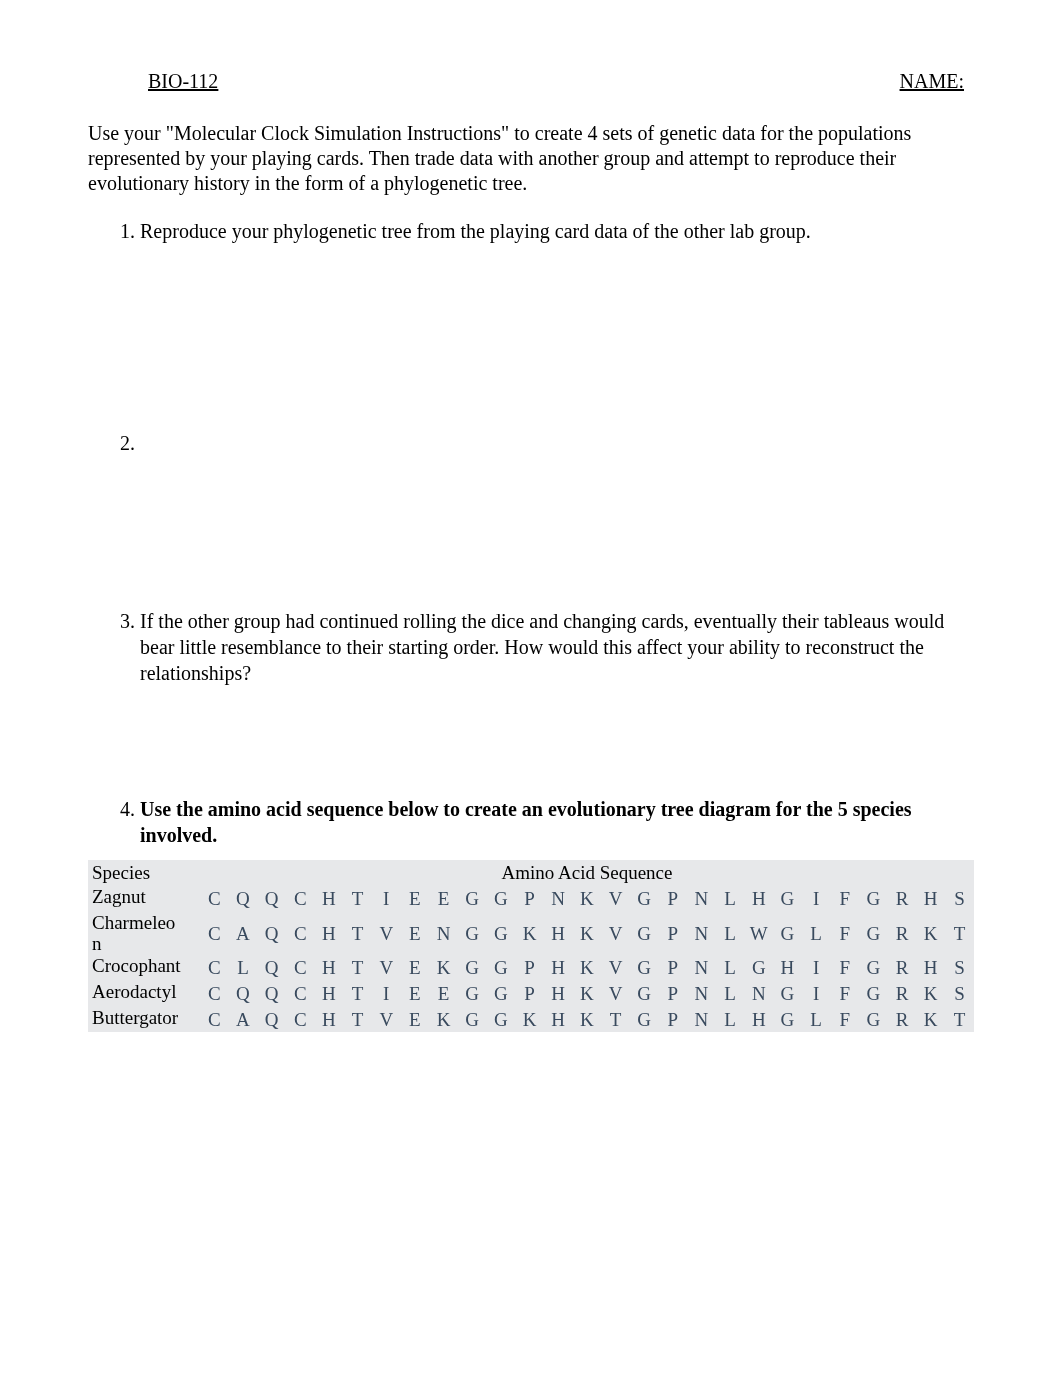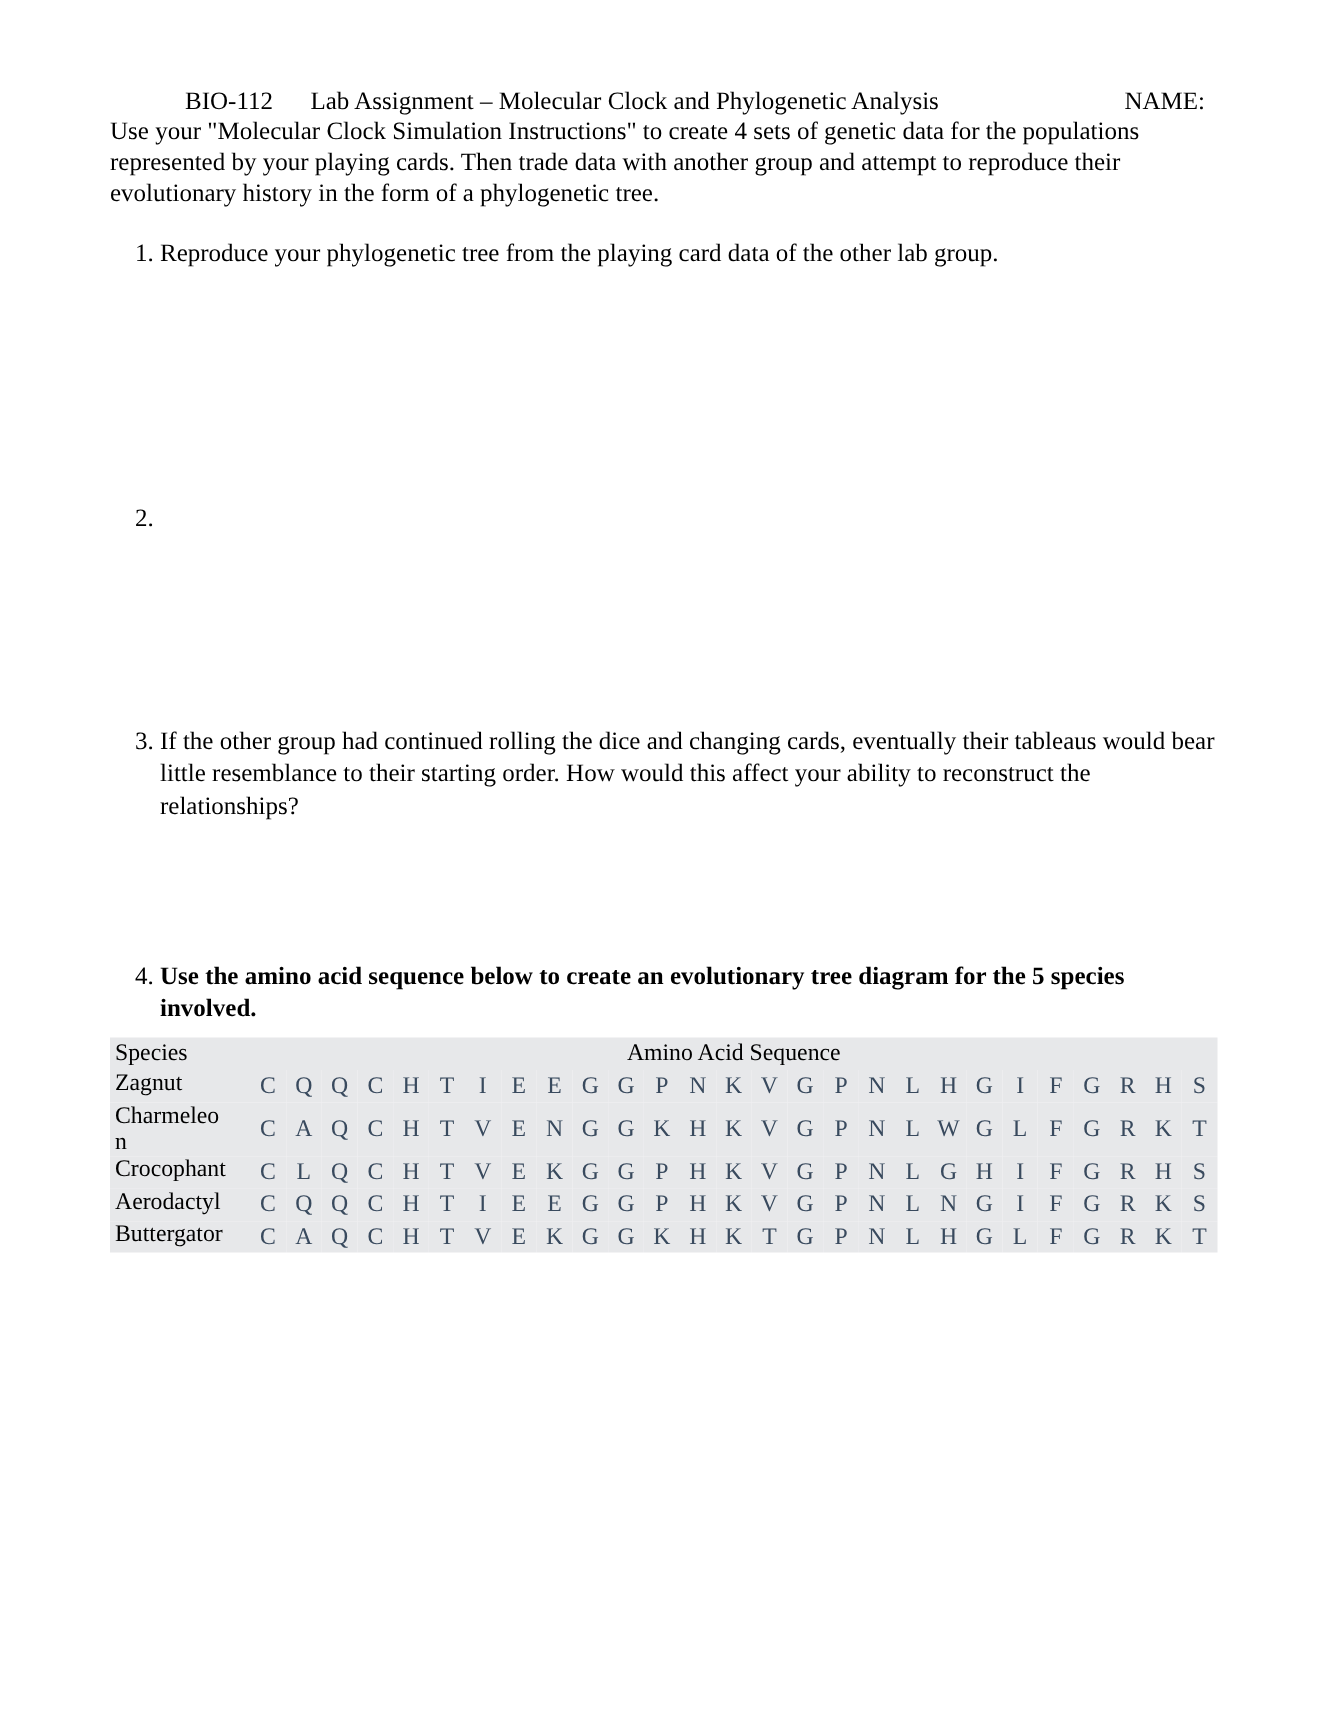--- a/index.html
+++ b/index.html
@@ -14,21 +14,23 @@
   .page {
     padding: 70px 88px 60px 88px;
     box-sizing: border-box;
     width: 1062px;
   }
   .header-line {
     display: flex;
     justify-content: space-between;
     align-items: baseline;
     font-size: 20px;
+    margin-bottom: 28px;
     padding-left: 60px;
+    text-decoration: underline;
   }
   .course-code {
     white-space: nowrap;
   }
   .assign-title {
     flex: 1;
     text-align: left;
     padding-left: 30px;
     white-space: nowrap;
   }
@@ -40,21 +42,21 @@
     font-size: 20px;
     margin-bottom: 18px;
   }
   .intro-para {
     font-size: 20px;
     line-height: 1.25;
     margin-bottom: 22px;
   }
   ol.qlist {
     padding-left: 40px;
-    margin: 0;
+    margin: 12px;
   }
   ol.qlist > li {
     font-size: 20px;
     line-height: 1.3;
     margin-bottom: 10px;
   }
   .gap-lg {
     height: 176px;
   }
   .gap-md {
@@ -121,21 +123,20 @@
     line-height: 1.35;
   }
 </style>
 </head>
 <body>
 
 <div class="page">
 
   <div class="header-line">
     <span class="course-code">BIO-112</span>
-    <span class="assign-title">Lab Assignment – Molecular Clock and Phylogenetic Analysis</span>
     <span class="name-label">NAME:</span>
   </div>
 
 
   <div class="intro-para">Use your "Molecular Clock Simulation Instructions" to create 4 sets of genetic data for the populations represented by your playing cards. Then trade data with another group and attempt to reproduce their evolutionary history in the form of a phylogenetic tree.</div>
 
   <ol class="qlist">
     <li>
       <span>Reproduce your phylogenetic tree from the playing card data of the other lab group.</span>
       <div class="gap-lg"></div>

